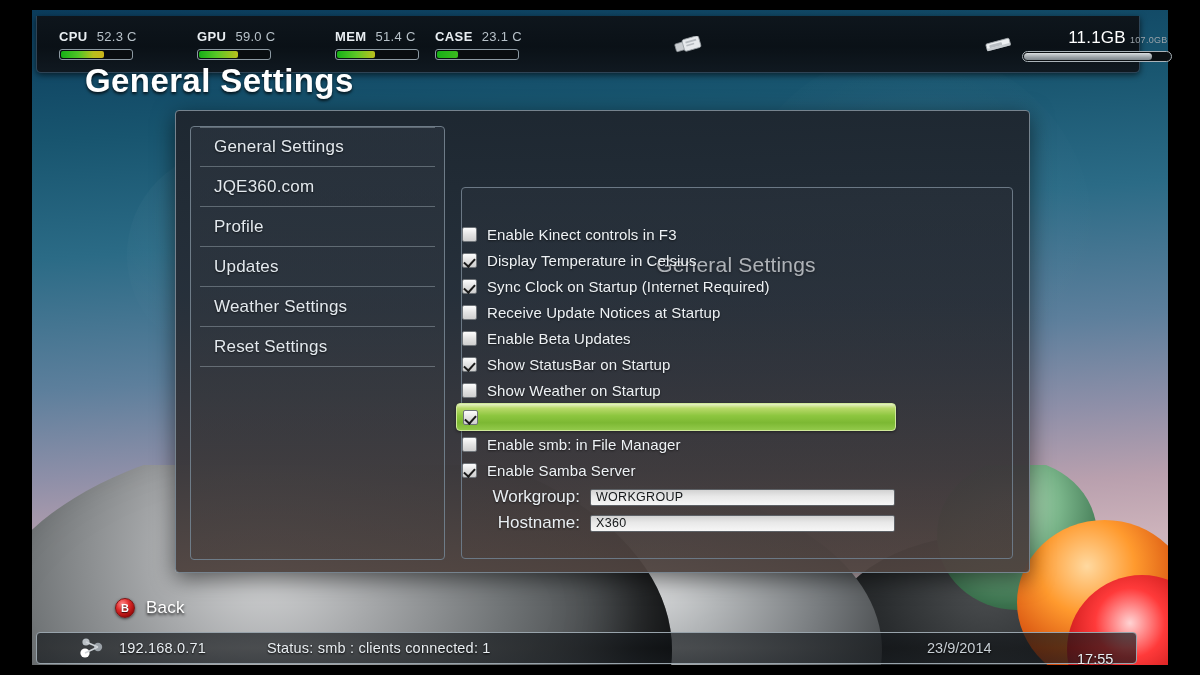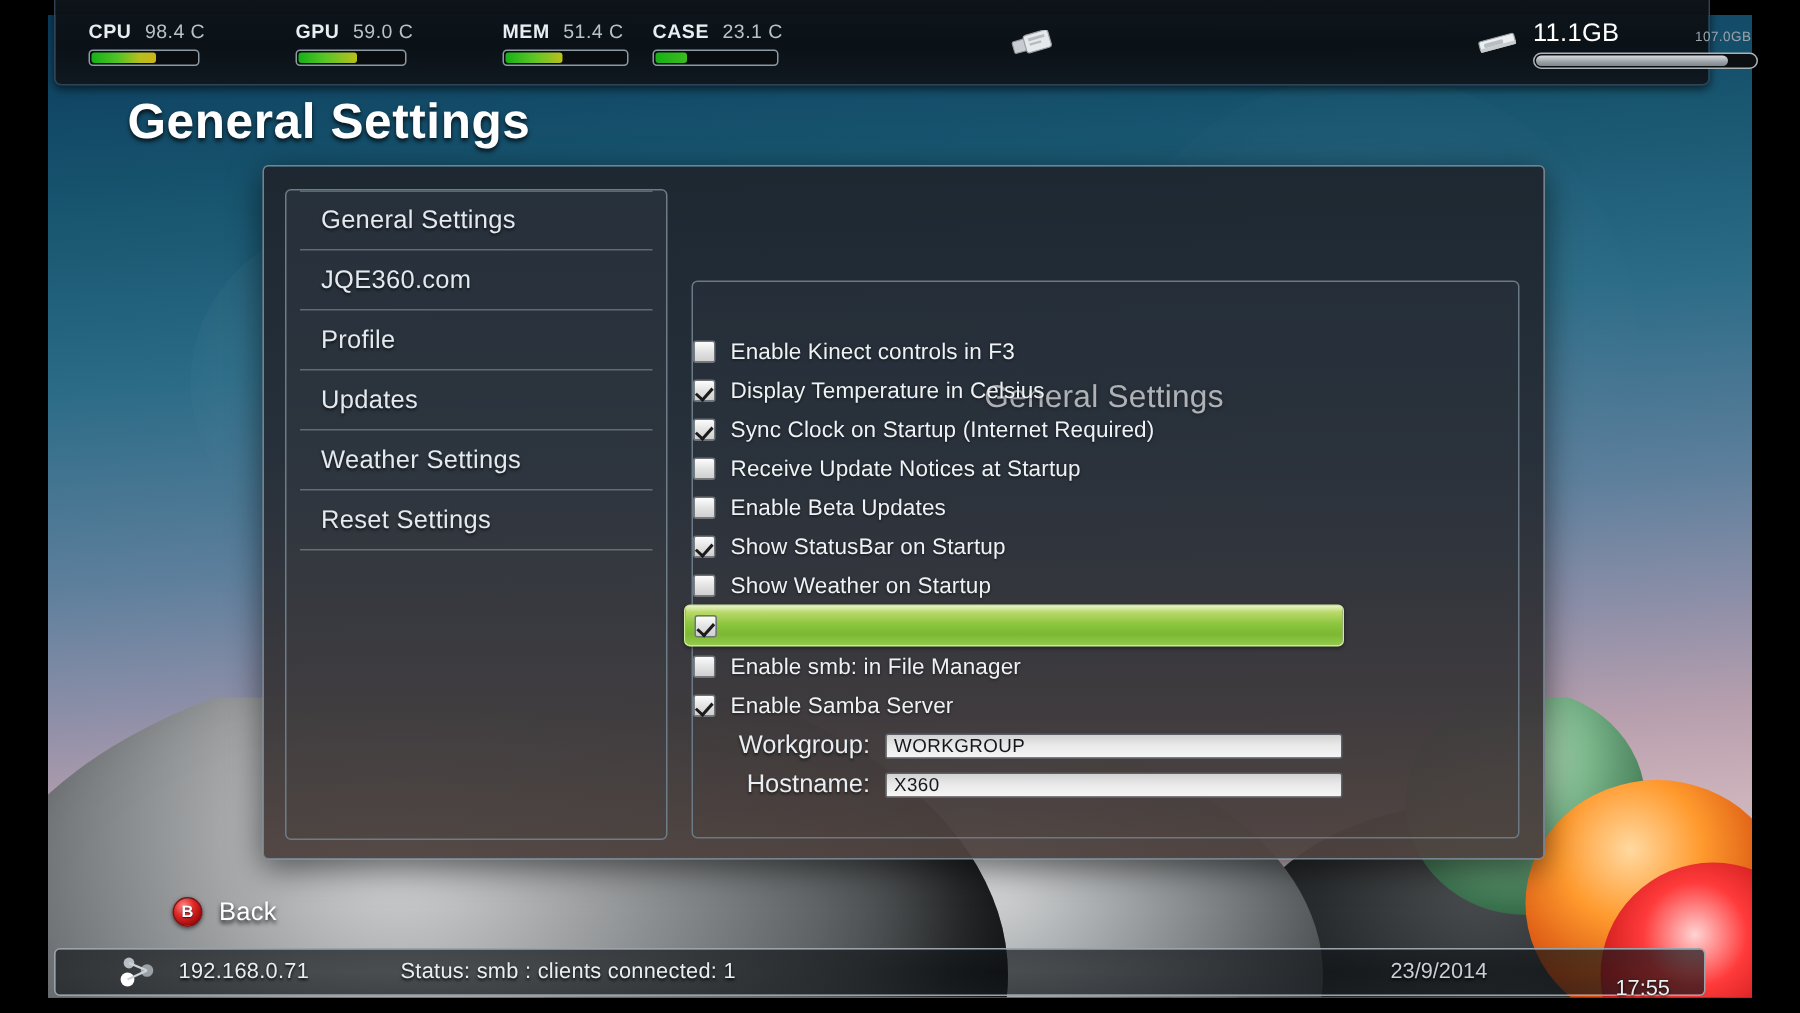--- a/index.html
+++ b/index.html
@@ -65,26 +65,27 @@
     left:1035px; bottom:-60px; width:150px; height:150px;
     background:radial-gradient(circle at 42% 32%, #ffd3d3 0%, #ff3a3a 26%, #b20d0d 62%, #3d0404 100%);
   }
   .m-dark{
     left:790px; bottom:-90px; width:330px; height:220px;
     background:radial-gradient(circle at 50% 20%, #4e5153 0%, #2a2d2f 45%, #0d0f10 100%);
   }
 
   
   #topbar{
-    position:absolute; left:36px; top:0; width:1104px; height:57px;
+    position:absolute; left:36px; top:16px; width:1104px; height:57px;
     background:linear-gradient(180deg, rgba(14,20,26,.97) 0%, rgba(10,15,20,.97) 55%, rgba(16,23,30,.97) 100%);
     border:1px solid #2e4456;
     border-top:none;
     border-radius:0 0 5px 5px;
     box-shadow:0 2px 6px rgba(0,0,0,.6);
+    text-align:center;
   }
   .temp-group{ position:absolute; top:13px; }
   .temp-line{ display:flex; align-items:baseline; gap:9px; height:15px; }
   .temp-label{ color:#e9eef2; font-size:13px; font-weight:bold; letter-spacing:.4px; }
   .temp-val{ color:#b8c2c9; font-size:13px; letter-spacing:.3px; }
   .bar-outer{
     margin-top:5px; width:74px; height:11px; border:1px solid #8d9aa3;
     border-radius:3px; background:#090d10; padding:1px;
   }
   .bar-outer.wide{ width:84px; }
@@ -250,21 +251,21 @@
       <div class="marble m-grey2"></div>
       <div class="marble m-grey"></div>
     </div>
   </div>
 
   <div id="topbar">
 
     <div class="temp-group" style="left:22px;">
       <div class="temp-line">
         <span class="temp-label">CPU</span>
-        <span class="temp-val">98.4 C</span>
+        <span class="temp-val">52.3 C</span>
       </div>
       <div class="bar-outer">
         <div class="bar-fill" style="width:62%;background:linear-gradient(90deg,#17b117 0%,#4fc425 40%,#b8bf1d 75%,#cbb41a 100%);"></div>
       </div>
     </div>
 
     <div class="temp-group" style="left:160px;">
       <div class="temp-line">
         <span class="temp-label">GPU</span>
         <span class="temp-val">59.0 C</span>

